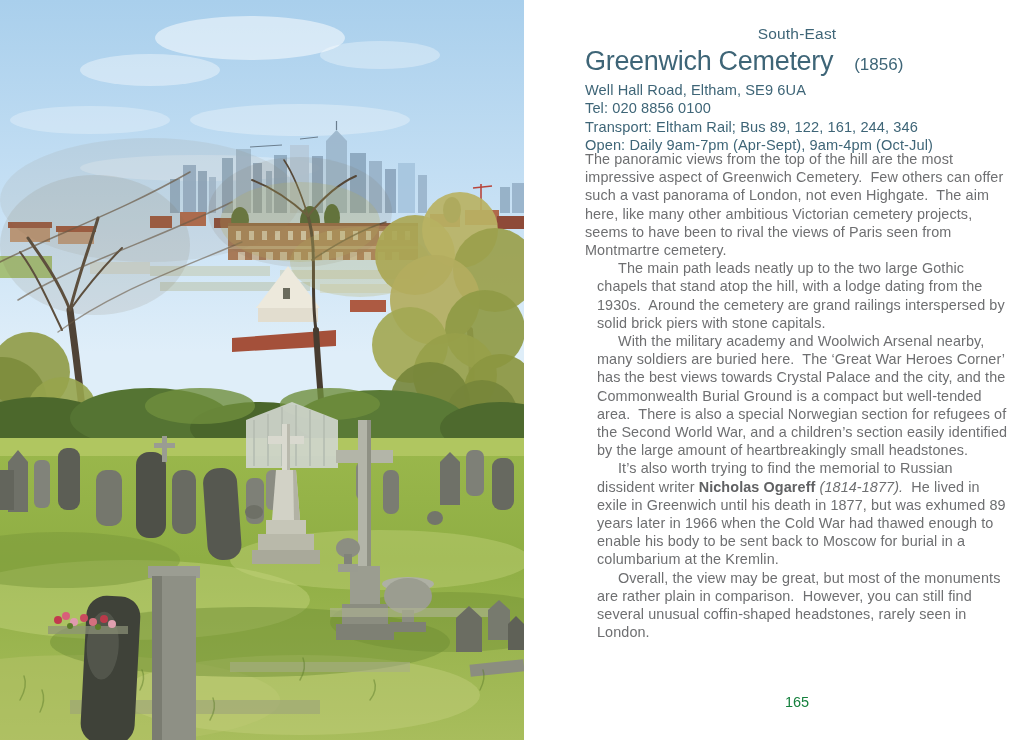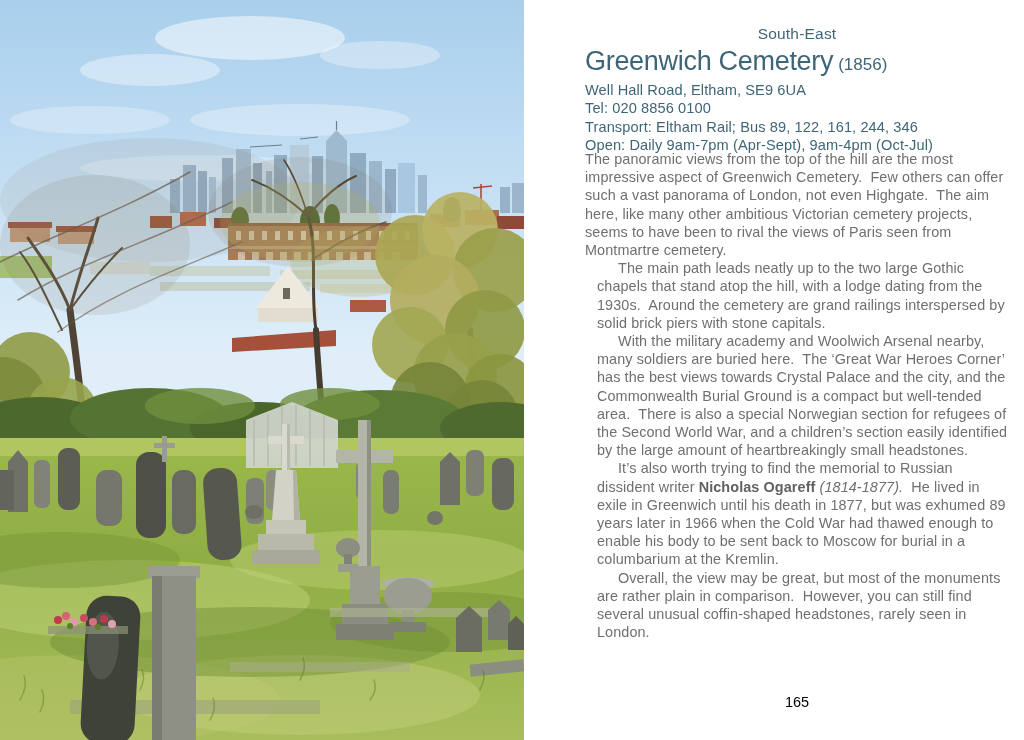--- a/index.html
+++ b/index.html
@@ -14,31 +14,31 @@
   .photo svg{display:block;width:524px;height:740px;}
 
   
   .text-col{position:absolute;left:585px;top:0;width:424px;height:740px;}
   .section-label{
     position:absolute;top:25px;left:0;width:100%;text-align:center;
     font-size:15.5px;color:#3e6577;letter-spacing:.2px;
   }
   .title-row{position:absolute;top:46px;left:0;width:100%;white-space:nowrap;}
   .title{font-size:27px;font-weight:400;color:#3e6577;letter-spacing:-.3px;}
-  .title-year{font-size:17px;color:#3e6577;margin-left:5px;}
+  .title-year{font-size:17px;color:#3e6577;margin-left:21px;}
   .info{position:absolute;top:81px;left:0;width:100%;
     color:#3e6577;font-weight:400;font-size:14.6px;line-height:18.3px;letter-spacing:.1px;}
   .body-text{position:absolute;top:150px;left:0;width:424px;
     color:#6e6f71;font-size:14.4px;line-height:18.2px;letter-spacing:.1px;}
   .body-text p{margin:0;}
   .body-text p.indent{text-indent:21px;margin-left:12px;}
   .seg-b{font-weight:700;color:#606163;}
   .seg-i{font-style:italic;}
   .page-number{position:absolute;top:694px;left:0;width:100%;text-align:center;
-    font-size:14.5px;color:#000000;}
+    font-size:14.5px;color:#15803d;}
 </style>
 </head>
 <body>
 
 <div class="page">
 
   <figure class="photo">
     <svg viewBox="0 0 524 740">
       <defs>
         <linearGradient id="sky" x1="0" y1="0" x2="0" y2="1">

